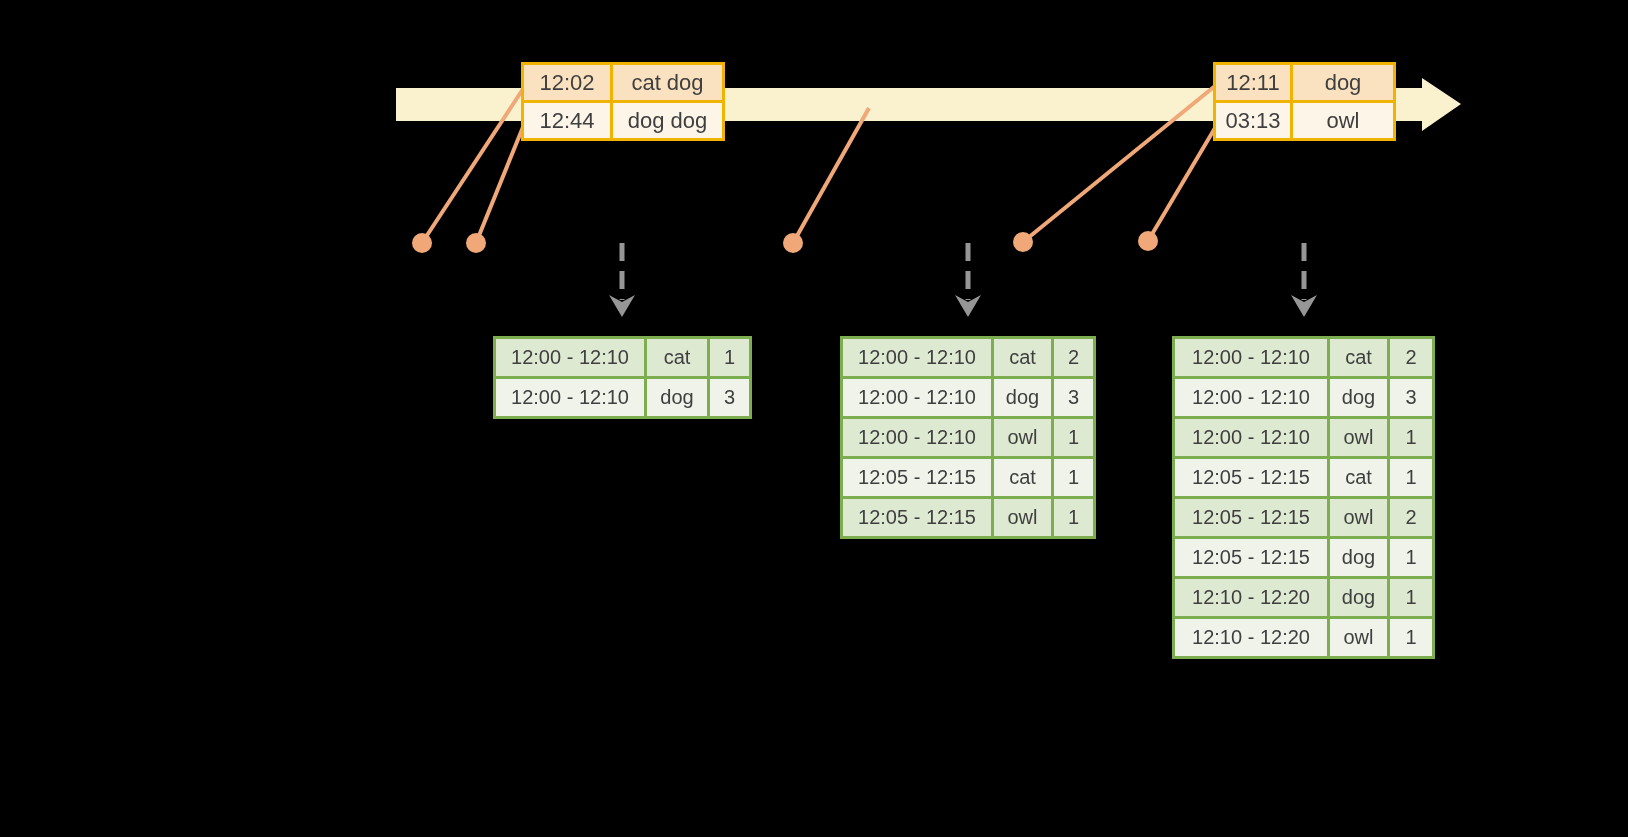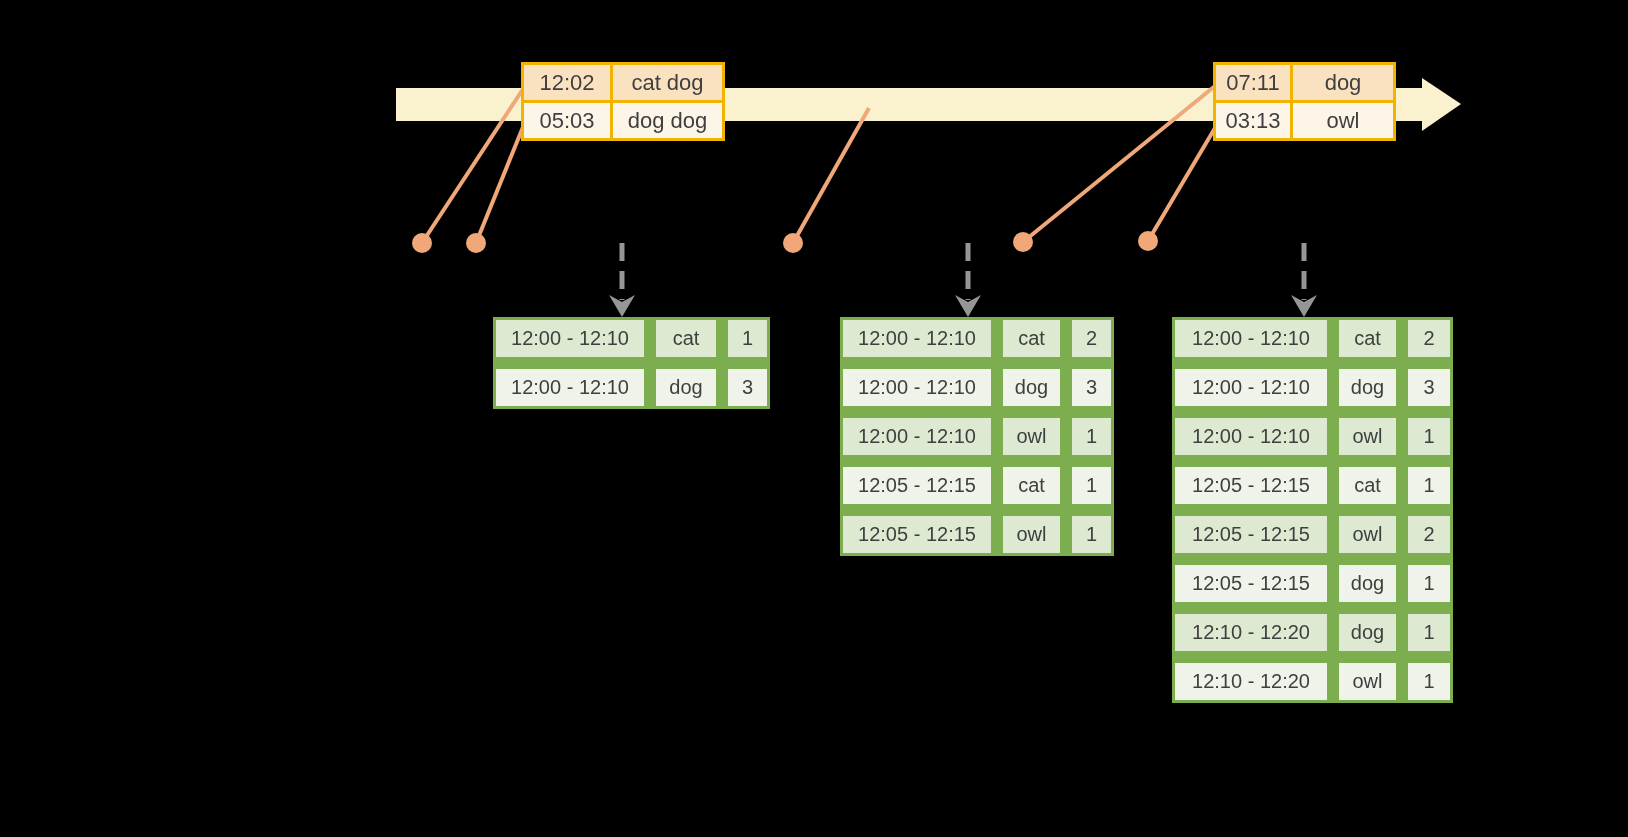--- a/index.html
+++ b/index.html
@@ -33,24 +33,25 @@
   .etable .cell {
     background: var(--event-row-light);
     display:flex; align-items:center; justify-content:center;
     font-size:22px; color:var(--text); white-space:nowrap;
   }
   .etable .r0 { background: var(--event-row-dark); }
   .eb2 .r0    { background: var(--event-single-fill); }
 
   
   .rtable {
-    position:absolute; display:grid; gap:12px;
+    position:absolute; display:grid; gap:3px;
     background: var(--result-border);
     border:3px solid var(--result-border);
     box-sizing:border-box;
+    margin-top:19px;
   }
   .t1 { left:493px;  top:317px; grid-template-columns:148px 60px 39px; grid-auto-rows:37px; }
   .t2 { left:840px;  top:317px; grid-template-columns:148px 57px 39px; grid-auto-rows:37px; }
   .t3 { left:1172px; top:317px; grid-template-columns:152px 57px 42px; grid-auto-rows:37px; }
   .rtable .cell {
     background: var(--result-row-light);
     display:flex; align-items:center; justify-content:center;
     font-size:20px; color:var(--text); white-space:nowrap;
   }
   .rtable .r0 { background: var(--result-row-dark); }
@@ -83,27 +84,27 @@
     <line class="trigshaft" x1="968" y1="243" x2="968" y2="300"></line>
     <path class="trighead" d="M955,295 L968,317 L981,295 L968,302 Z"></path>
 
     <line class="trigshaft" x1="1304" y1="243" x2="1304" y2="300"></line>
     <path class="trighead" d="M1291,295 L1304,317 L1317,295 L1304,302 Z"></path>
   </svg>
 
   <div class="etable eb1">
       <div class="cell r0">12:02</div>
       <div class="cell r0">cat dog</div>
-      <div class="cell r1">05:03</div>
+      <div class="cell r1">12:44</div>
       <div class="cell r1">dog dog</div>
     </div>
 
 
   <div class="etable eb3">
-      <div class="cell r0">07:11</div>
+      <div class="cell r0">12:11</div>
       <div class="cell r0">dog</div>
       <div class="cell r1">03:13</div>
       <div class="cell r1">owl</div>
     </div>
 
   <div class="rtable t1">
       <div class="cell r0">12:00 - 12:10</div>
       <div class="cell r0">cat</div>
       <div class="cell r0">1</div>
       <div class="cell r1">12:00 - 12:10</div>

